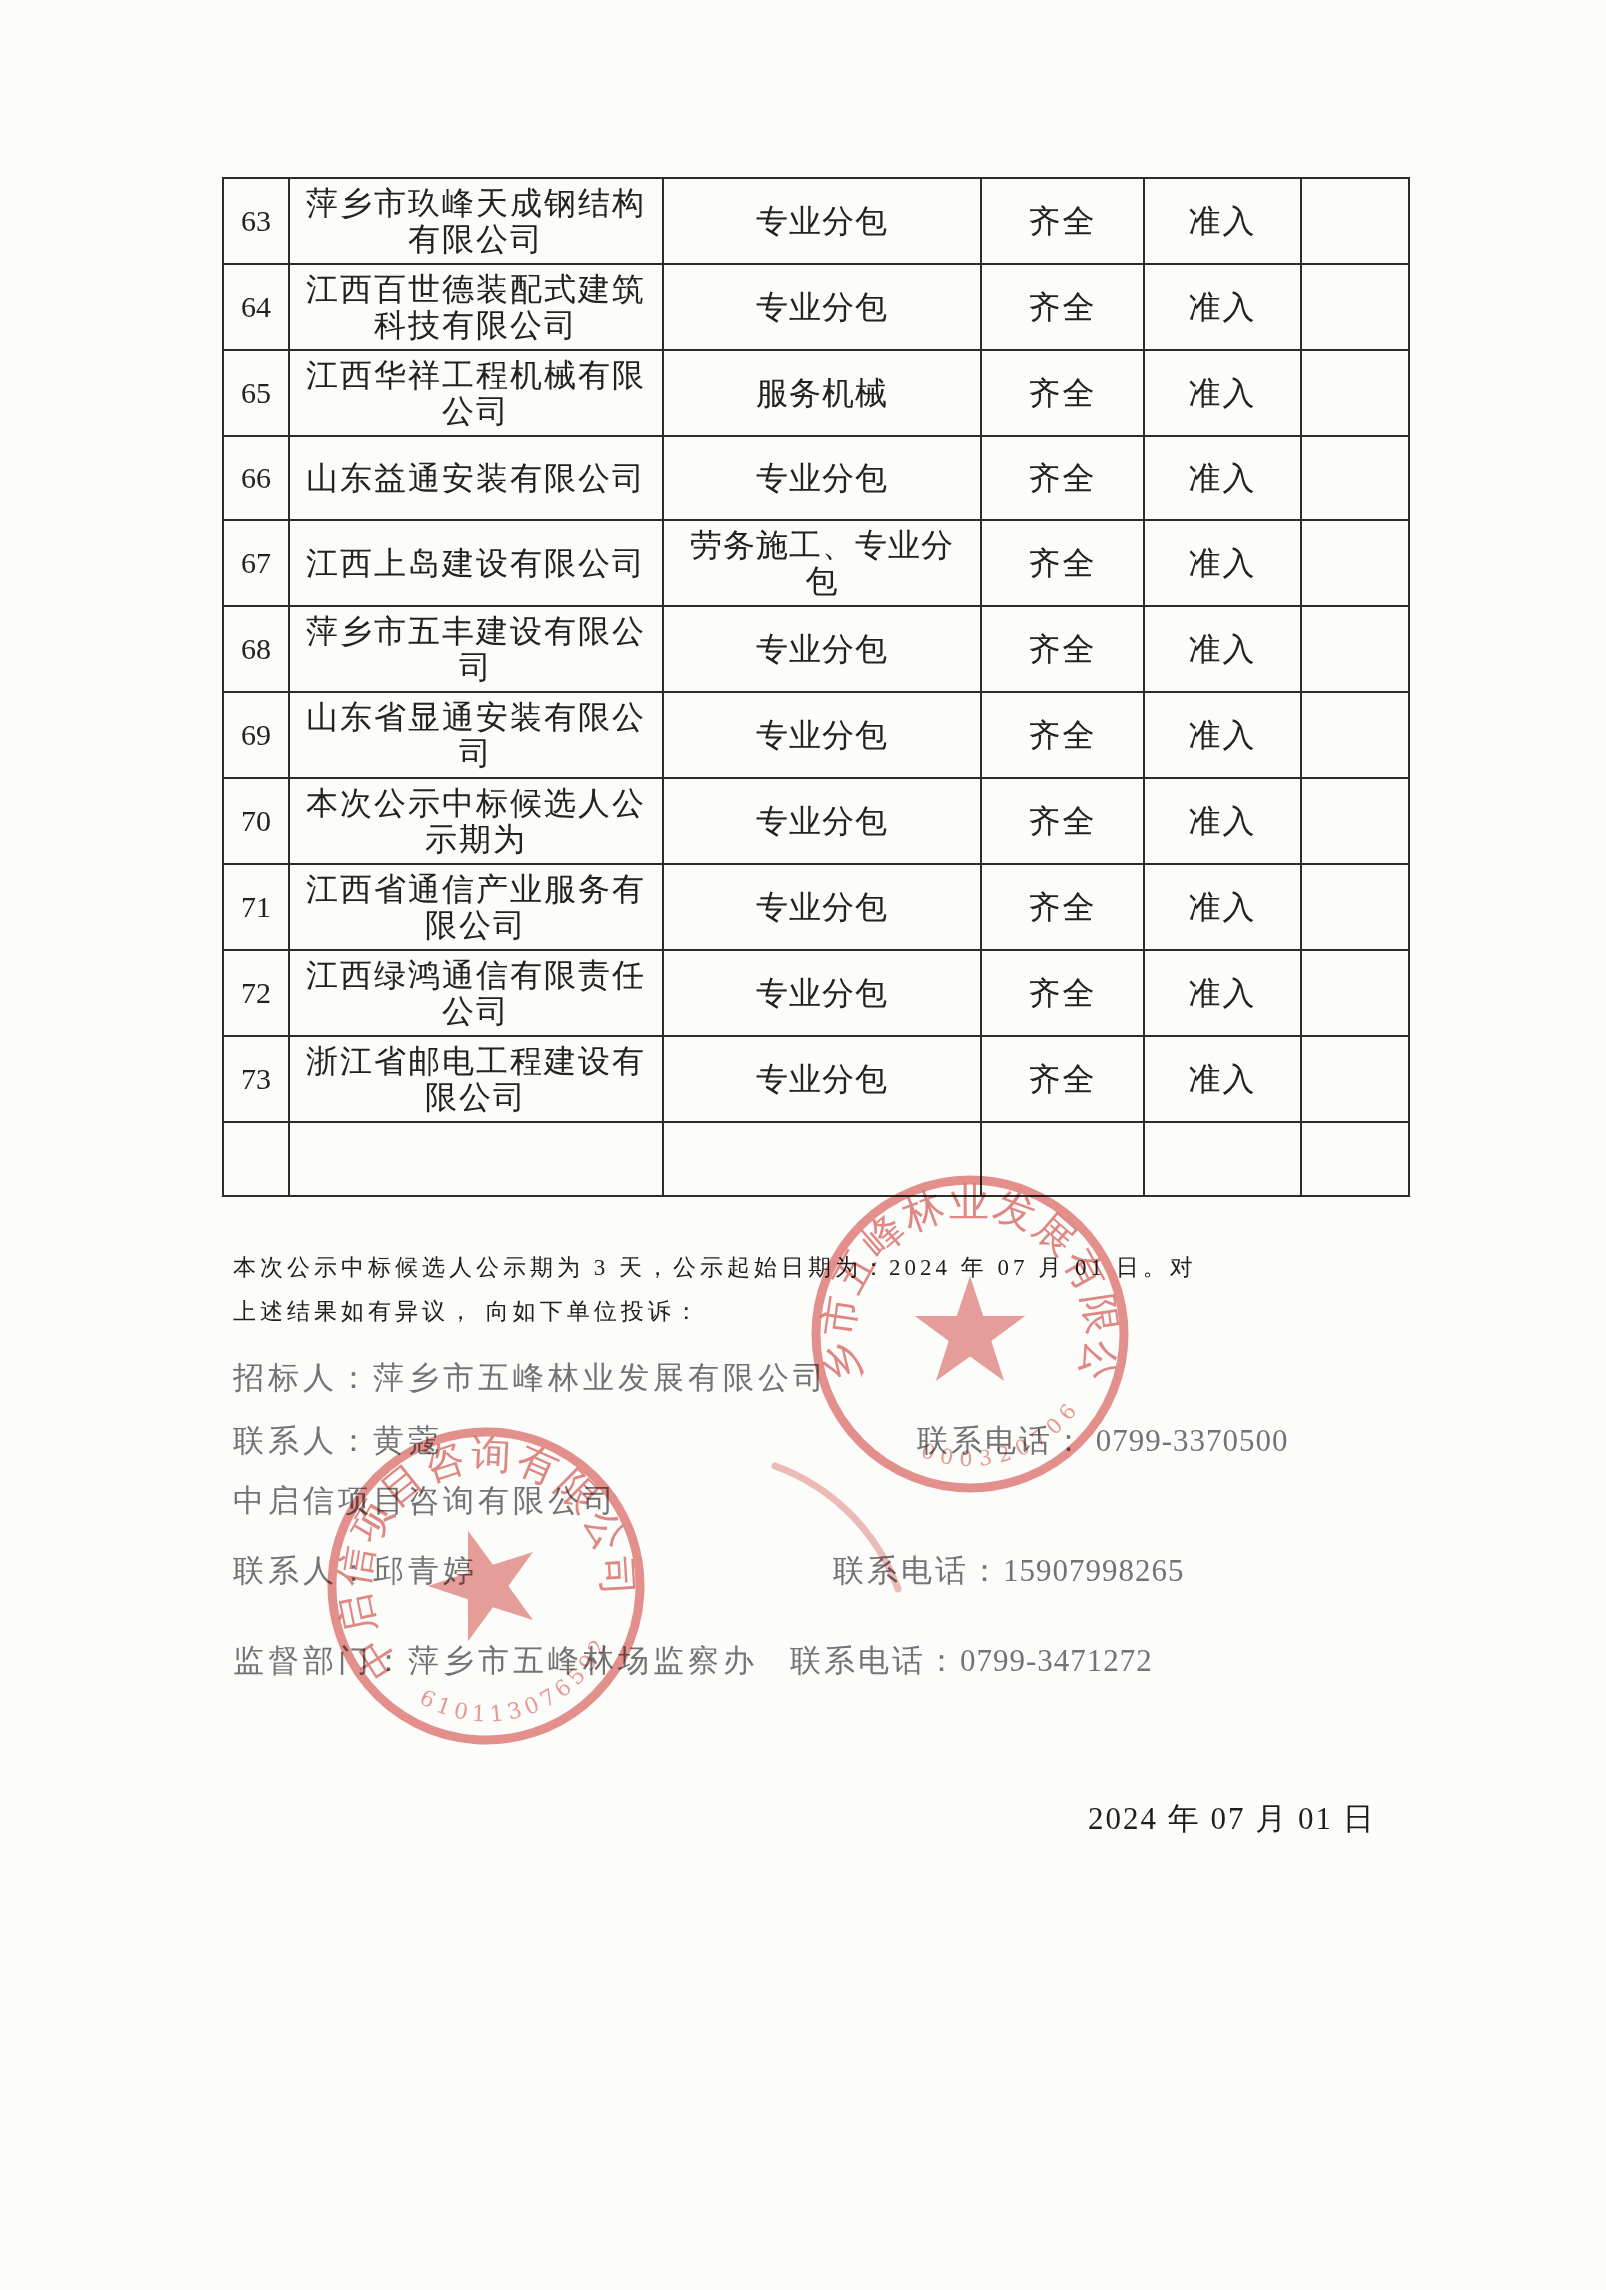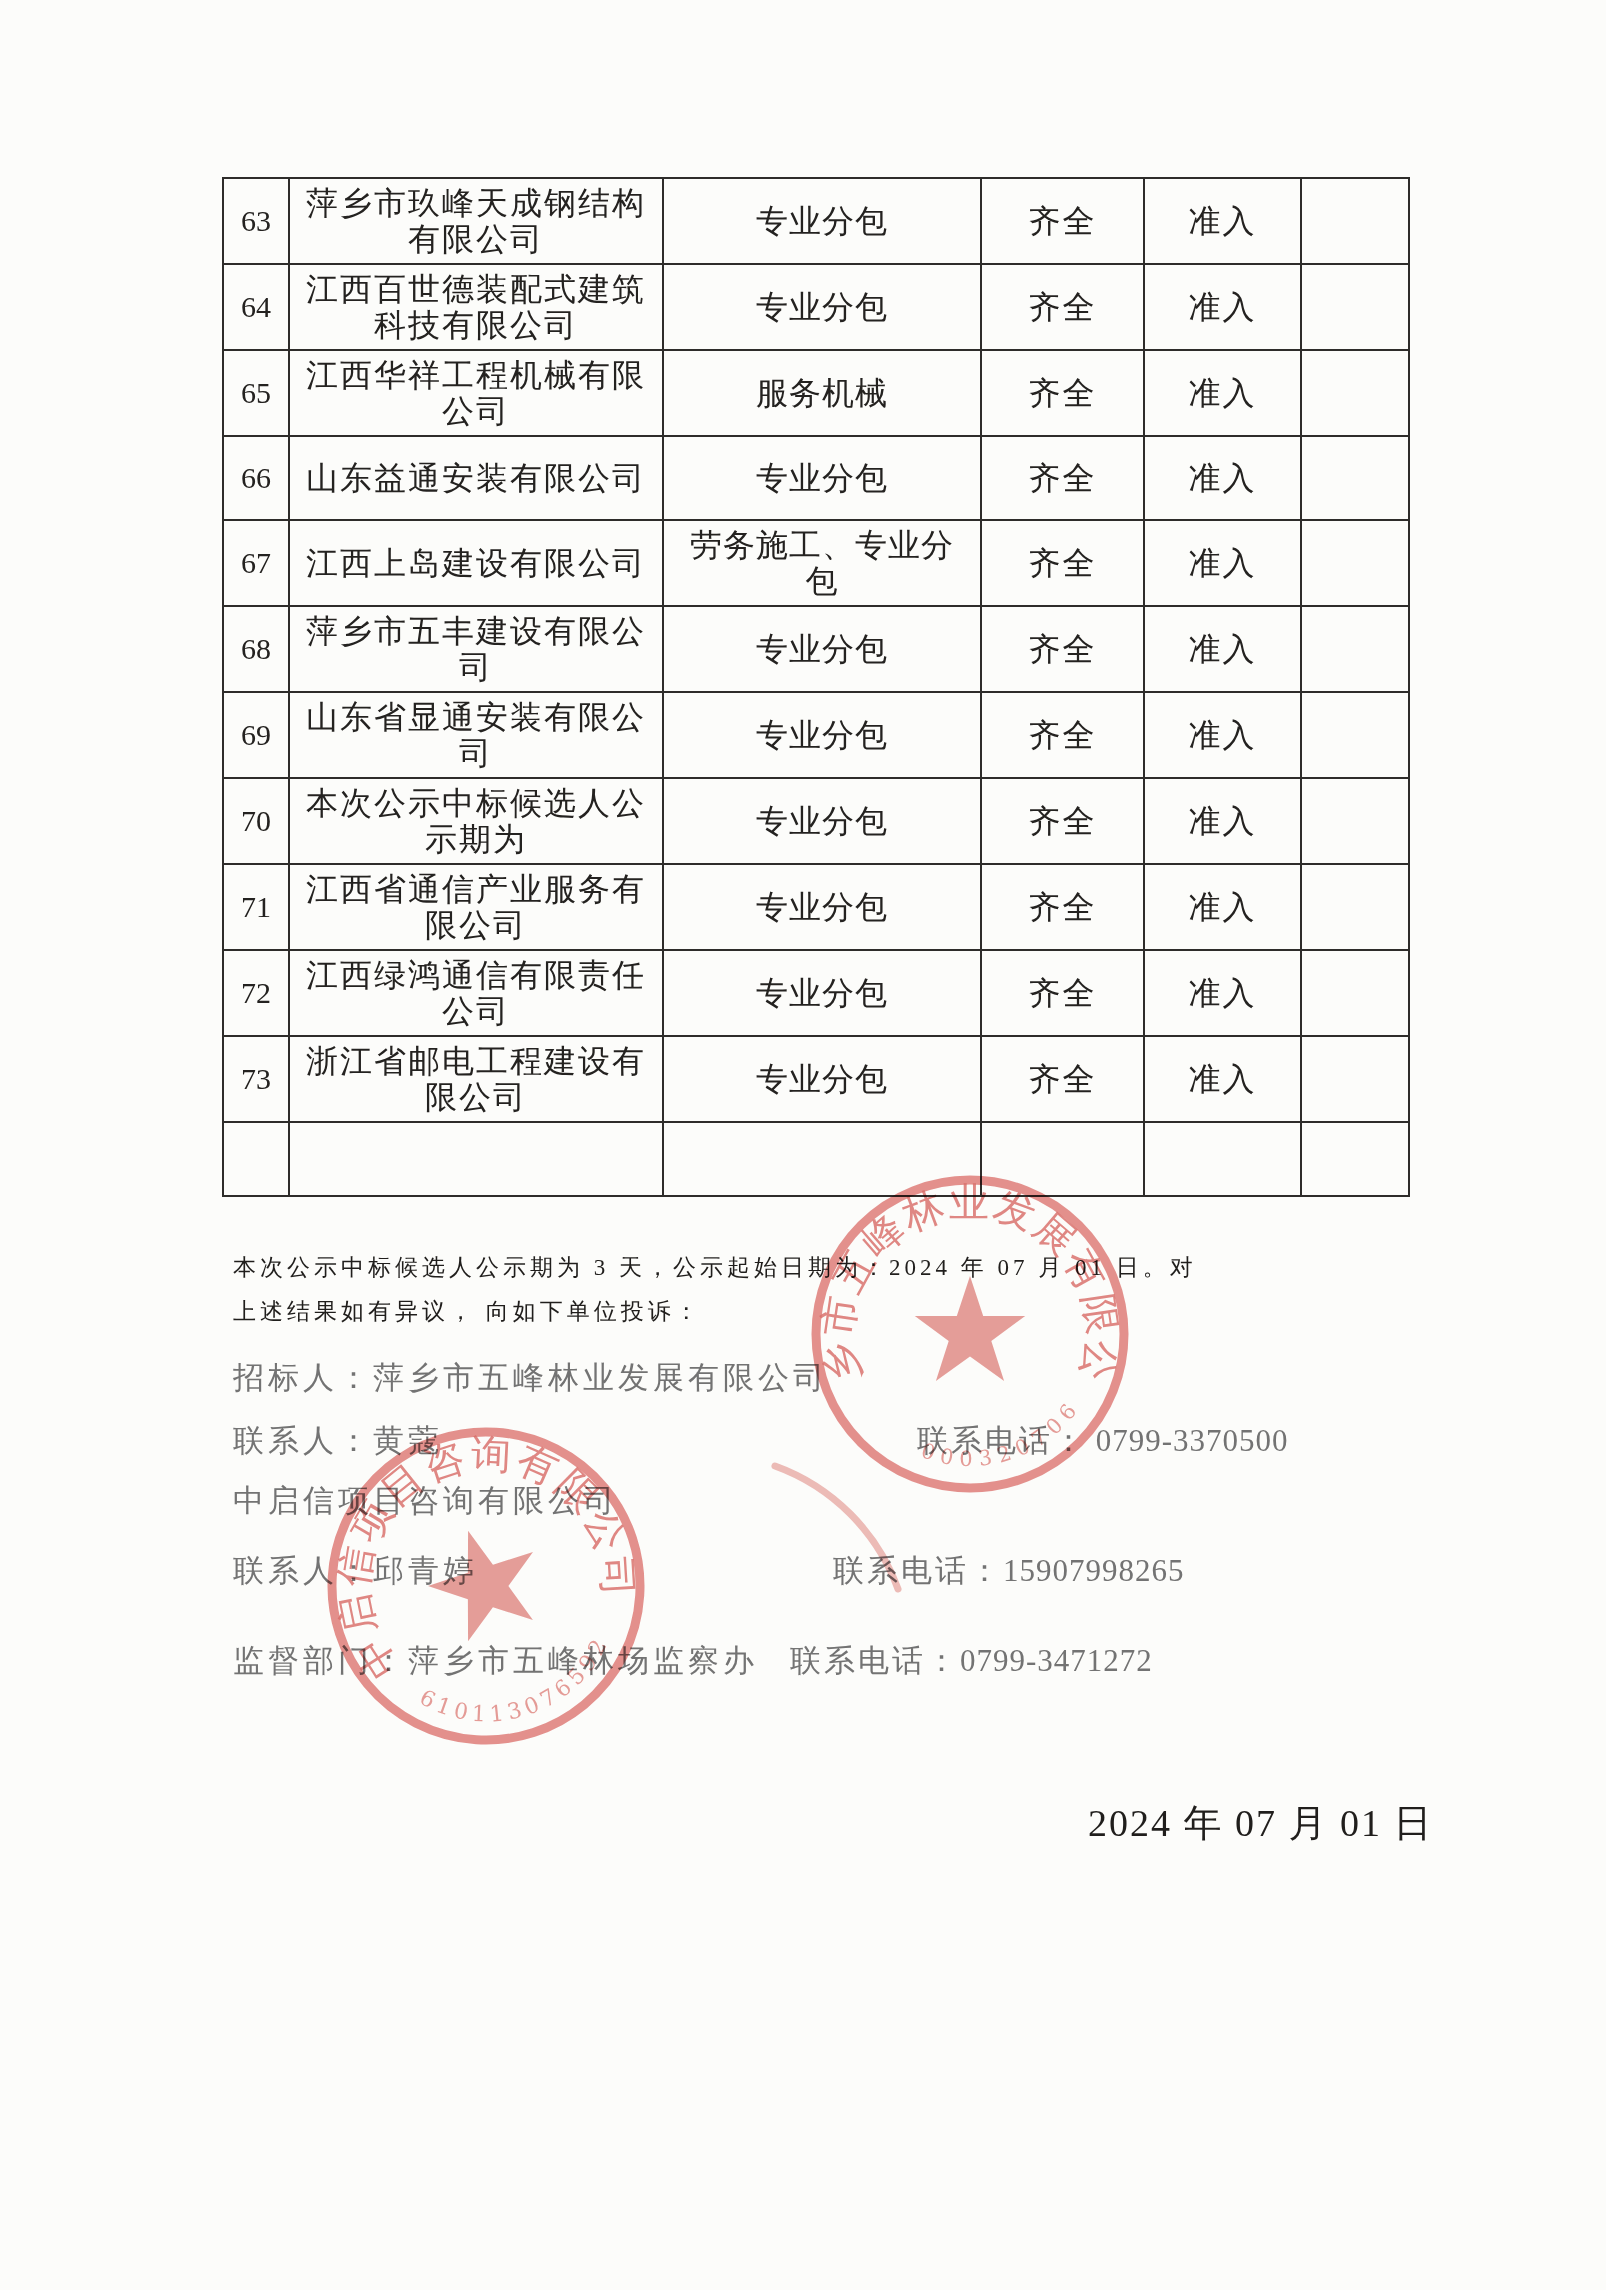--- a/index.html
+++ b/index.html
@@ -29,21 +29,21 @@
     position:absolute;left:233px;white-space:nowrap;
     font-size:23px;line-height:44px;letter-spacing:4px;color:#201e1c;
   }
   .para{top:1246px;width:1300px;}
   .cline{position:absolute;left:233px;white-space:nowrap;
     font-size:31px;letter-spacing:4px;color:#737373;}
   .cphone{position:absolute;white-space:nowrap;letter-spacing:3px;}
   .cphone .pnum{letter-spacing:1px;}
   .dateline{
     position:absolute;left:1088px;top:1798px;white-space:nowrap;
-    font-size:38px;letter-spacing:2px;color:#201e1c;
+    font-size:31px;letter-spacing:2px;color:#201e1c;
   }
   
   .stamp{position:absolute;mix-blend-mode:multiply;opacity:.94;}
   .stamp-ghost{position:absolute;mix-blend-mode:multiply;}
 </style>
 </head>
 <body>
 
 <div class="page">
 

